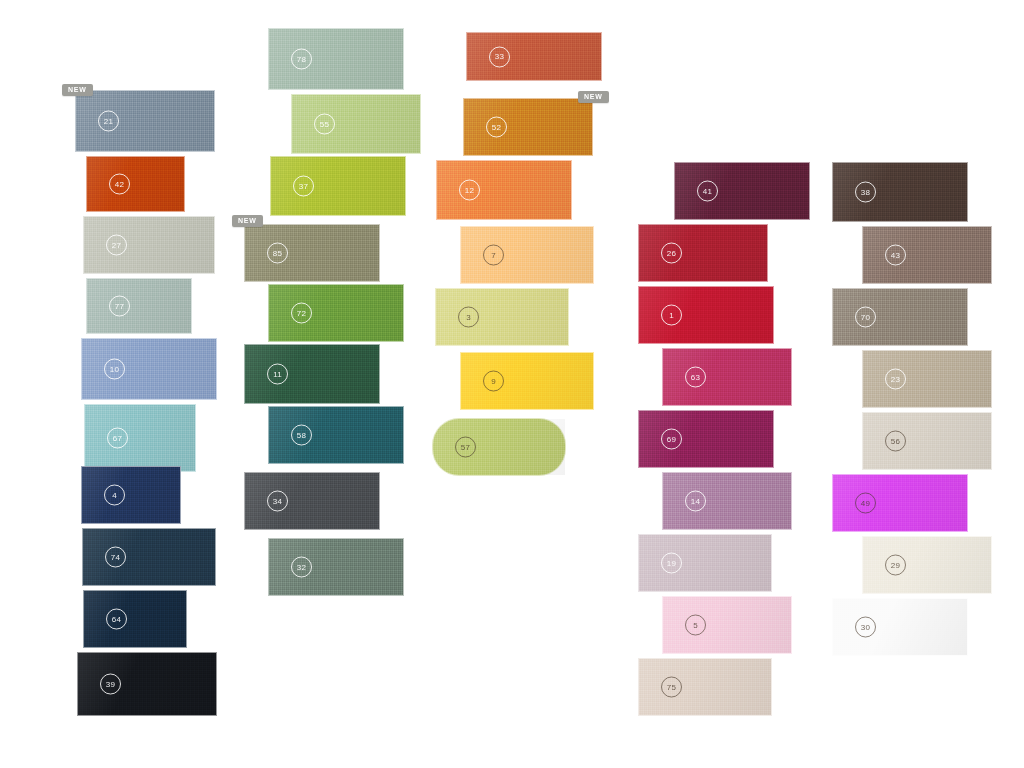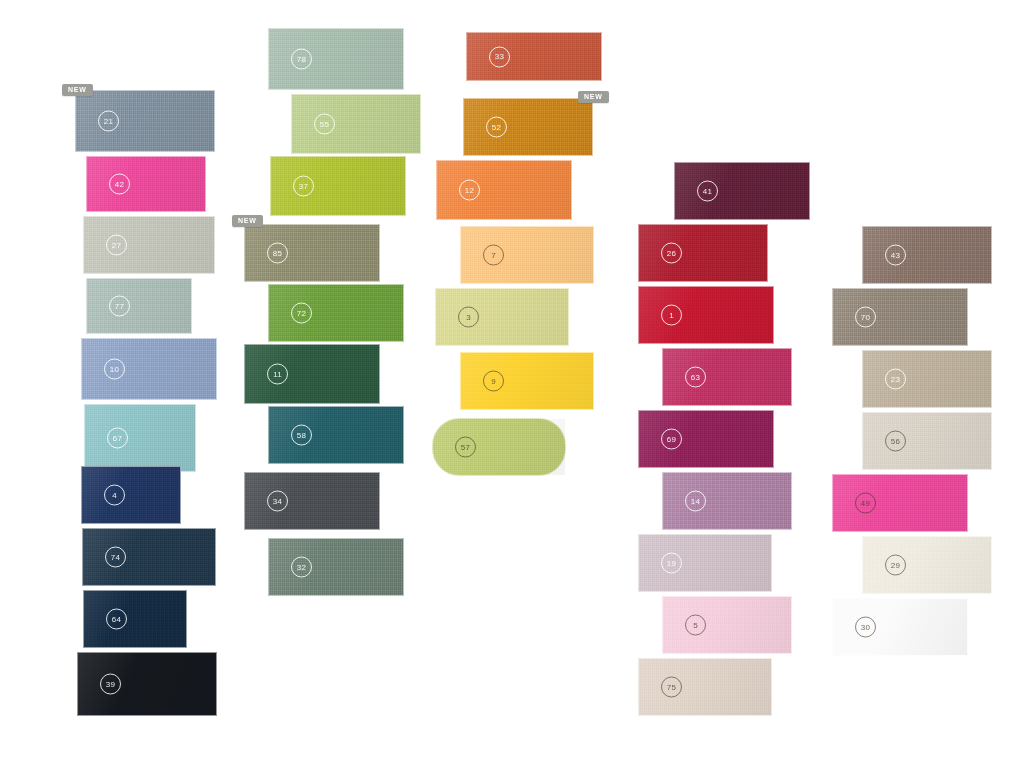--- a/index.html
+++ b/index.html
@@ -71,21 +71,21 @@
 </head>
 <body style="background: rgb(255, 255, 255);">
 
 <div id="board">
     <div class="swatch" style="left: 75px; top: 90px; width: 140px; height: 62px; background: rgb(125, 142, 158);">
       <div class="tex"></div>
       <div class="sheen"></div>
       <div class="num">21</div>
     </div>
     <div class="newtag" style="left: 62px; top: 84px; background: rgb(157, 157, 152);">NEW</div>
-    <div class="swatch" style="left: 86px; top: 156px; width: 120px; height: 56px; background: #ec4899;">
+    <div class="swatch" style="left: 86px; top: 156px; width: 99px; height: 56px; background: #c2410c;">
       <div class="tex"></div>
       <div class="sheen"></div>
       <div class="num">42</div>
     </div>
     <div class="swatch" style="left: 83px; top: 216px; width: 132px; height: 58px; background: rgb(194, 196, 184);">
       <div class="tex"></div>
       <div class="sheen"></div>
       <div class="num">27</div>
     </div>
     <div class="swatch" style="left: 86px; top: 278px; width: 106px; height: 56px; background: rgb(169, 188, 181);">
@@ -243,41 +243,46 @@
     <div class="swatch" style="left: 662px; top: 596px; width: 130px; height: 58px; background: rgb(245, 205, 221);">
       <div class="tex"></div>
       <div class="sheen"></div>
       <div class="num dark">5</div>
     </div>
     <div class="swatch" style="left: 638px; top: 658px; width: 134px; height: 58px; background: rgb(224, 210, 199);">
       <div class="tex"></div>
       <div class="sheen"></div>
       <div class="num dark">75</div>
     </div>
+    <div class="swatch" style="left: 832px; top: 162px; width: 136px; height: 60px; background: rgb(75, 58, 51);">
+      <div class="tex"></div>
+      <div class="sheen"></div>
+      <div class="num">38</div>
+    </div>
     <div class="swatch" style="left: 862px; top: 226px; width: 130px; height: 58px; background: rgb(134, 113, 103);">
       <div class="tex"></div>
       <div class="sheen"></div>
       <div class="num">43</div>
     </div>
     <div class="swatch" style="left: 832px; top: 288px; width: 136px; height: 58px; background: rgb(142, 131, 118); padding-left: 46px;">
       <div class="tex"></div>
       <div class="sheen"></div>
       <div class="num">70</div>
     </div>
     <div class="swatch" style="left: 862px; top: 350px; width: 130px; height: 58px; background: rgb(188, 176, 155);">
       <div class="tex"></div>
       <div class="sheen"></div>
       <div class="num">23</div>
     </div>
     <div class="swatch" style="left: 862px; top: 412px; width: 130px; height: 58px; background: rgb(216, 209, 198);">
       <div class="tex"></div>
       <div class="sheen"></div>
       <div class="num dark">56</div>
     </div>
-    <div class="swatch" style="left: 832px; top: 474px; width: 136px; height: 58px; background: #ec4899;">
+    <div class="swatch" style="left: 832px; top: 474px; width: 136px; height: 58px; background: #d946ef;">
       <div class="tex"></div>
       <div class="sheen"></div>
       <div class="num dark">49</div>
     </div>
     <div class="swatch" style="left: 862px; top: 536px; width: 130px; height: 58px; background: rgb(239, 235, 224);">
       <div class="tex"></div>
       <div class="sheen"></div>
       <div class="num dark">29</div>
     </div>
     <div class="swatch" style="left: 832px; top: 598px; width: 136px; height: 58px; background: rgb(251, 251, 251);">

